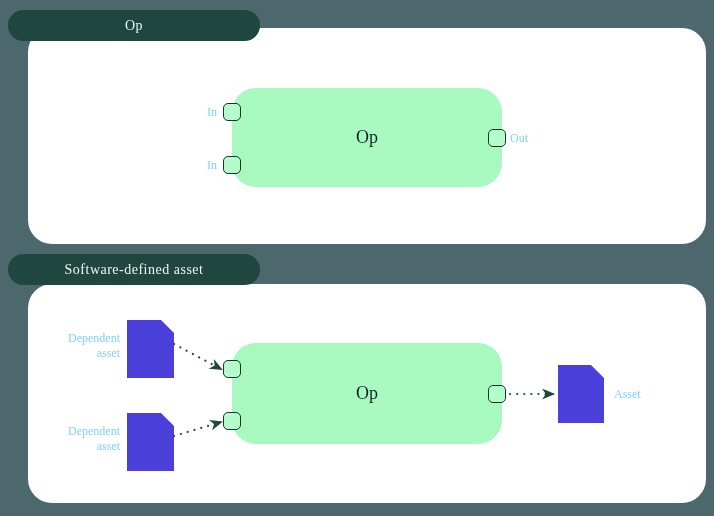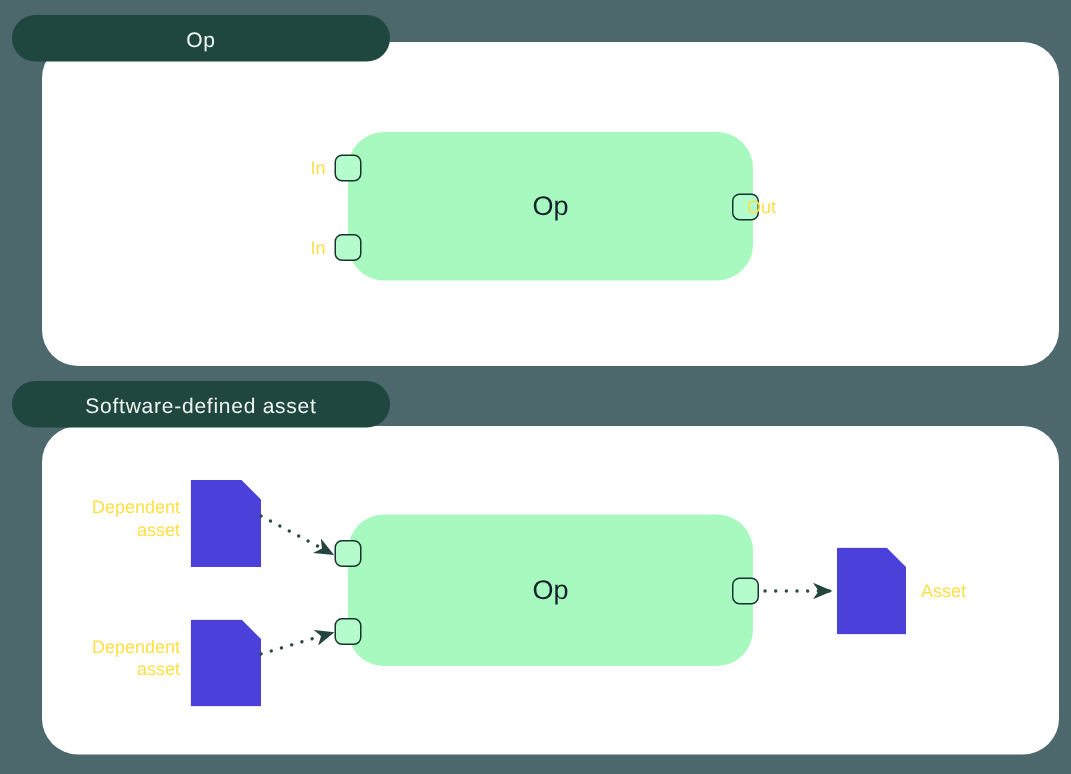--- a/index.html
+++ b/index.html
@@ -5,21 +5,21 @@
   html, body {
     margin: 0;
     padding: 0;
   }
   .canvas {
     position: relative;
     width: 714px;
     height: 516px;
     background: #4d686d;
     overflow: hidden;
-    font-family: Liberation Sans, sans-serif;
+    font-family: Liberation Serif, serif;
   }
   
   .tab {
     position: absolute;
     left: 8px;
     width: 252px;
     height: 31px;
     background: #1f463f;
     border-radius: 16px;
     color: #eef5f2;
@@ -70,21 +70,21 @@
     background: #b5fccc;
     border: 1.5px solid #16342d;
     border-radius: 5px;
     z-index: 4;
   }
   
   .lbl {
     position: absolute;
     font-size: 12px;
     line-height: 15px;
-    color: #fde047;
+    color: #7dd3fc;
     z-index: 4;
     white-space: pre-line;
   }
   .lbl-right { text-align: right; }
   
   .asset-shape {
     position: absolute;
     width: 47px;
     height: 58px;
     background: #4b40d9;
@@ -121,21 +121,21 @@
     <div class="opnode opnode-top">
       <span>Op</span>
     </div>
 
     <div class="port" style="left:223px; top:103px;"></div>
     <div class="port" style="left:223px; top:156px;"></div>
     <div class="port" style="left:488px; top:129px;"></div>
 
     <div class="lbl lbl-right" style="left:180px; top:105px; width:37px;">In</div>
     <div class="lbl lbl-right" style="left:180px; top:158px; width:37px;">In</div>
-    <div class="lbl" style="left:498px; top:131px;">Out</div>
+    <div class="lbl" style="left:510px; top:131px;">Out</div>
   </div>
 
   <div>
     <div class="tab tab-sda">
       <span>Software-defined asset</span>
     </div>
     <div class="panel panel-sda"></div>
 
     <div class="opnode opnode-bottom">
       <span>Op</span>

